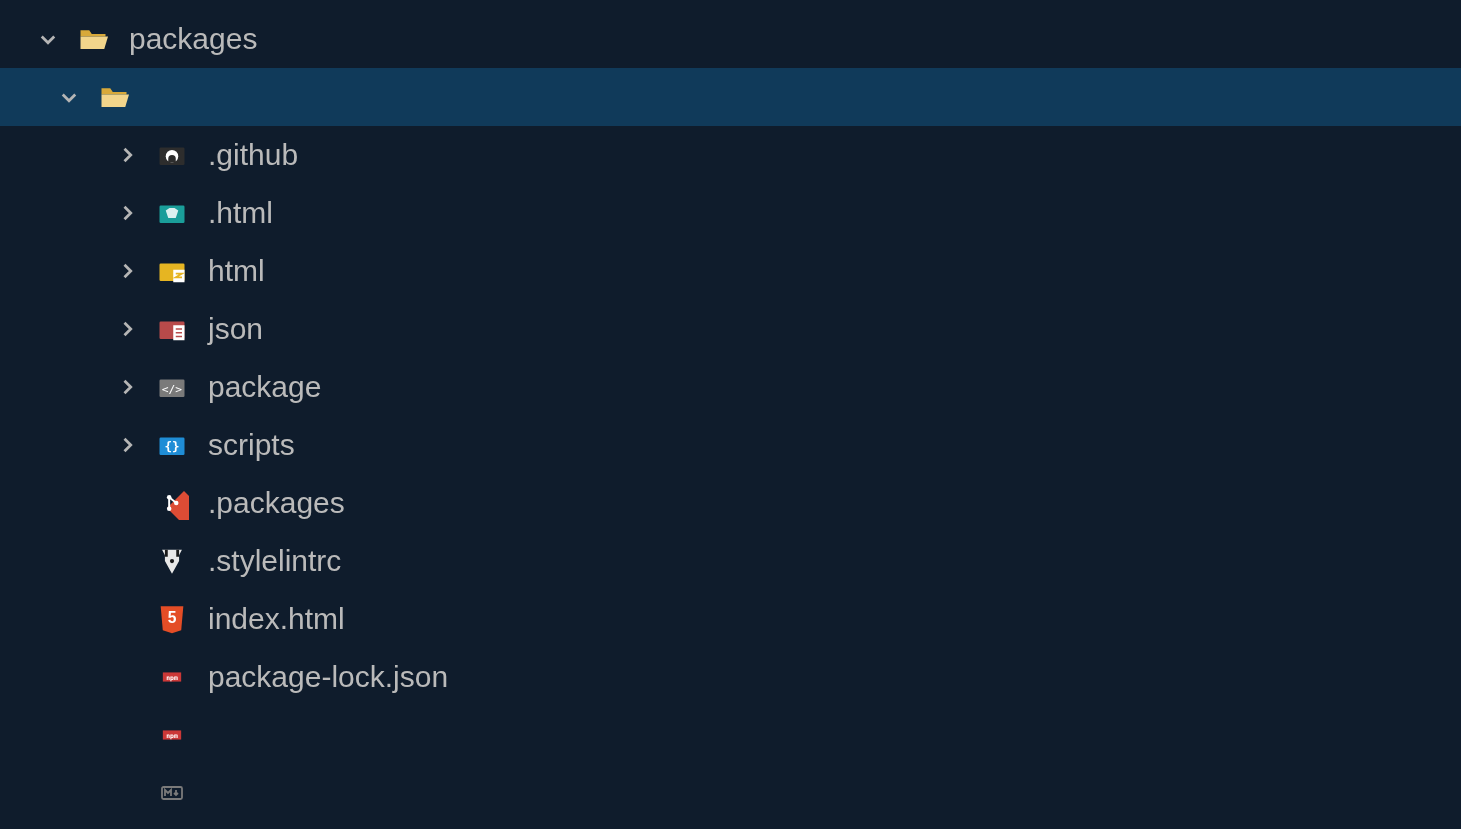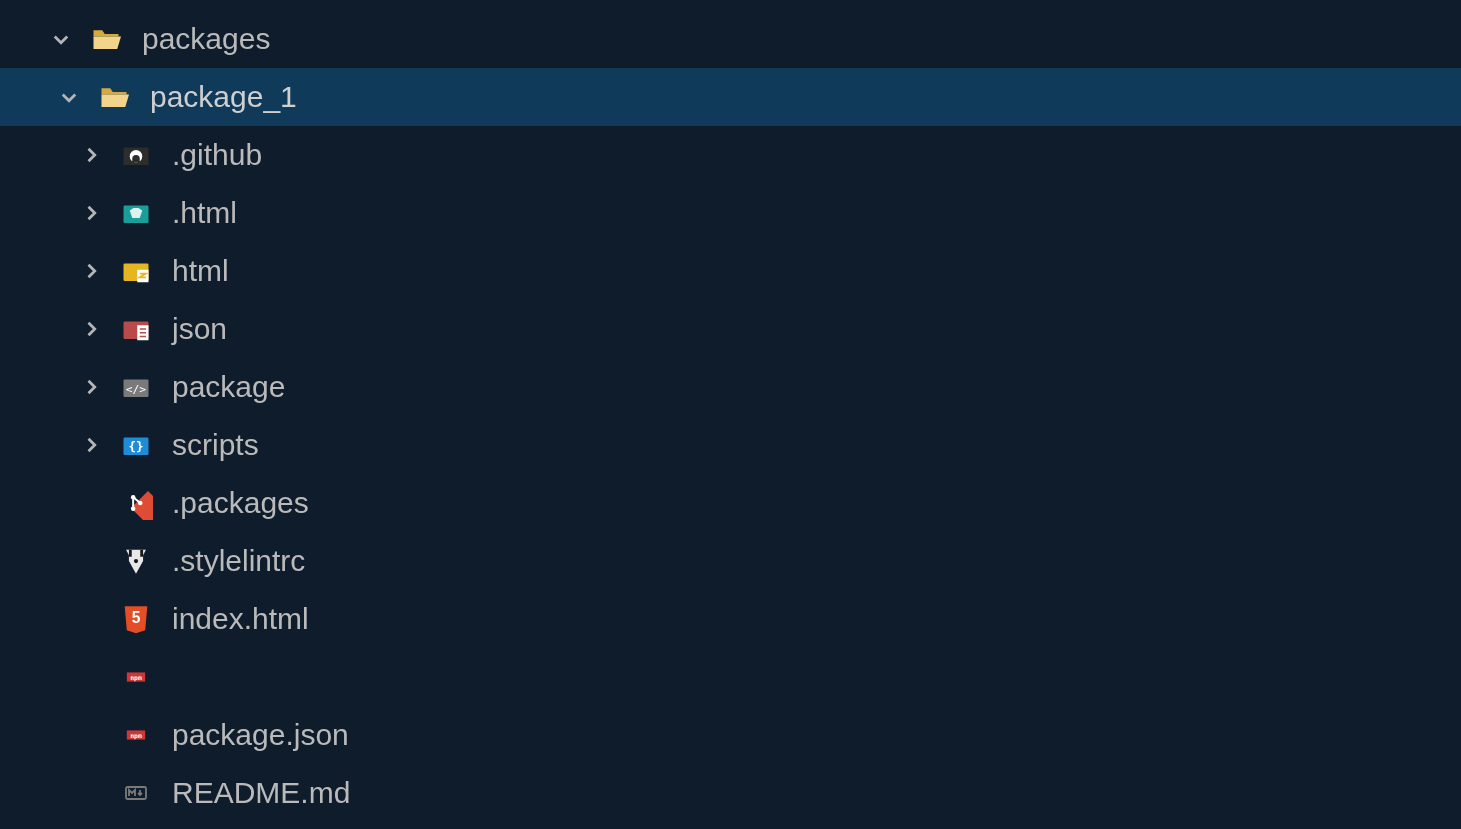--- a/index.html
+++ b/index.html
@@ -38,23 +38,23 @@
     width: 36px;
     height: 36px;
     display: flex;
     align-items: center;
     justify-content: center;
     flex-shrink: 0;
     margin-right: 18px;
   }
   .label { color: #bababa; white-space: nowrap; }
   .row.selected .label { color: #cfcfcf; }
-  .indent-0 { padding-left: 46px; }
+  .indent-0 { padding-left: 33px; }
   .indent-1 { padding-left: 54px; }
-  .indent-2 { padding-left: 76px; }
+  .indent-2 { padding-left: 112px; }
 </style>
 </head>
 <body>
 
 <div class="row indent-0">
   <span class="chevron">
     <svg viewBox="0 0 16 16" width="20" height="20">
         <polyline points="3,6 8,11 13,6"></polyline>
       </svg>
   </span>
@@ -72,21 +72,20 @@
     <svg viewBox="0 0 16 16" width="20" height="20">
         <polyline points="3,6 8,11 13,6"></polyline>
       </svg>
   </span>
   <span class="icon">
     <svg viewBox="0 0 24 24" width="36" height="30">
       <path d="M2 5 h7 l2 3 h11 v2 H2 Z" fill="#d8a93a"></path>
       <path d="M2 10 h22 l-3 10 H2 Z" fill="#f2d58b"></path>
     </svg>
   </span>
-  <span class="label">package_1</span>
 </div>
 
 <div class="row indent-2">
   <span class="chevron">
     <svg viewBox="0 0 16 16" width="20" height="20">
         <polyline points="6,3 11,8 6,13"></polyline>
       </svg>
   </span>
   <span class="icon">
     <svg viewBox="0 0 24 24" width="36" height="30">
@@ -216,36 +215,35 @@
 </div>
 
 <div class="row indent-2">
   <span class="spacer"></span>
   <span class="icon">
     <svg viewBox="0 0 24 24" width="36" height="22">
       <rect x="2" y="7" width="20" height="10" fill="#cb3837"></rect>
       <text x="12" y="15" font-size="7" text-anchor="middle" fill="#ffffff" font-family="monospace" font-weight="bold">npm</text>
     </svg>
   </span>
+  <span class="label">package-lock.json</span>
 </div>
 
 <div class="row indent-2">
   <span class="spacer"></span>
   <span class="icon">
     <svg viewBox="0 0 24 24" width="36" height="22">
       <rect x="2" y="7" width="20" height="10" fill="#cb3837"></rect>
       <text x="12" y="15" font-size="7" text-anchor="middle" fill="#ffffff" font-family="monospace" font-weight="bold">npm</text>
     </svg>
   </span>
-  <span class="label">package.json</span>
 </div>
 
 <div class="row indent-2">
   <span class="spacer"></span>
   <span class="icon">
     <svg viewBox="0 0 24 24" width="36" height="24">
       <rect x="2" y="6" width="20" height="12" rx="1.5" fill="none" stroke="#7a7a7a" stroke-width="1.8"></rect>
       <path d="M5 15 V9 l3 3 l3 -3 v6" stroke="#7a7a7a" stroke-width="1.8" fill="none"></path>
       <path d="M16 9 v5 m-2 -2 l2 2 l2 -2" stroke="#7a7a7a" stroke-width="1.8" fill="none"></path>
     </svg>
   </span>
-  <span class="label">README.md</span>
 </div>
 
 </body></html>

